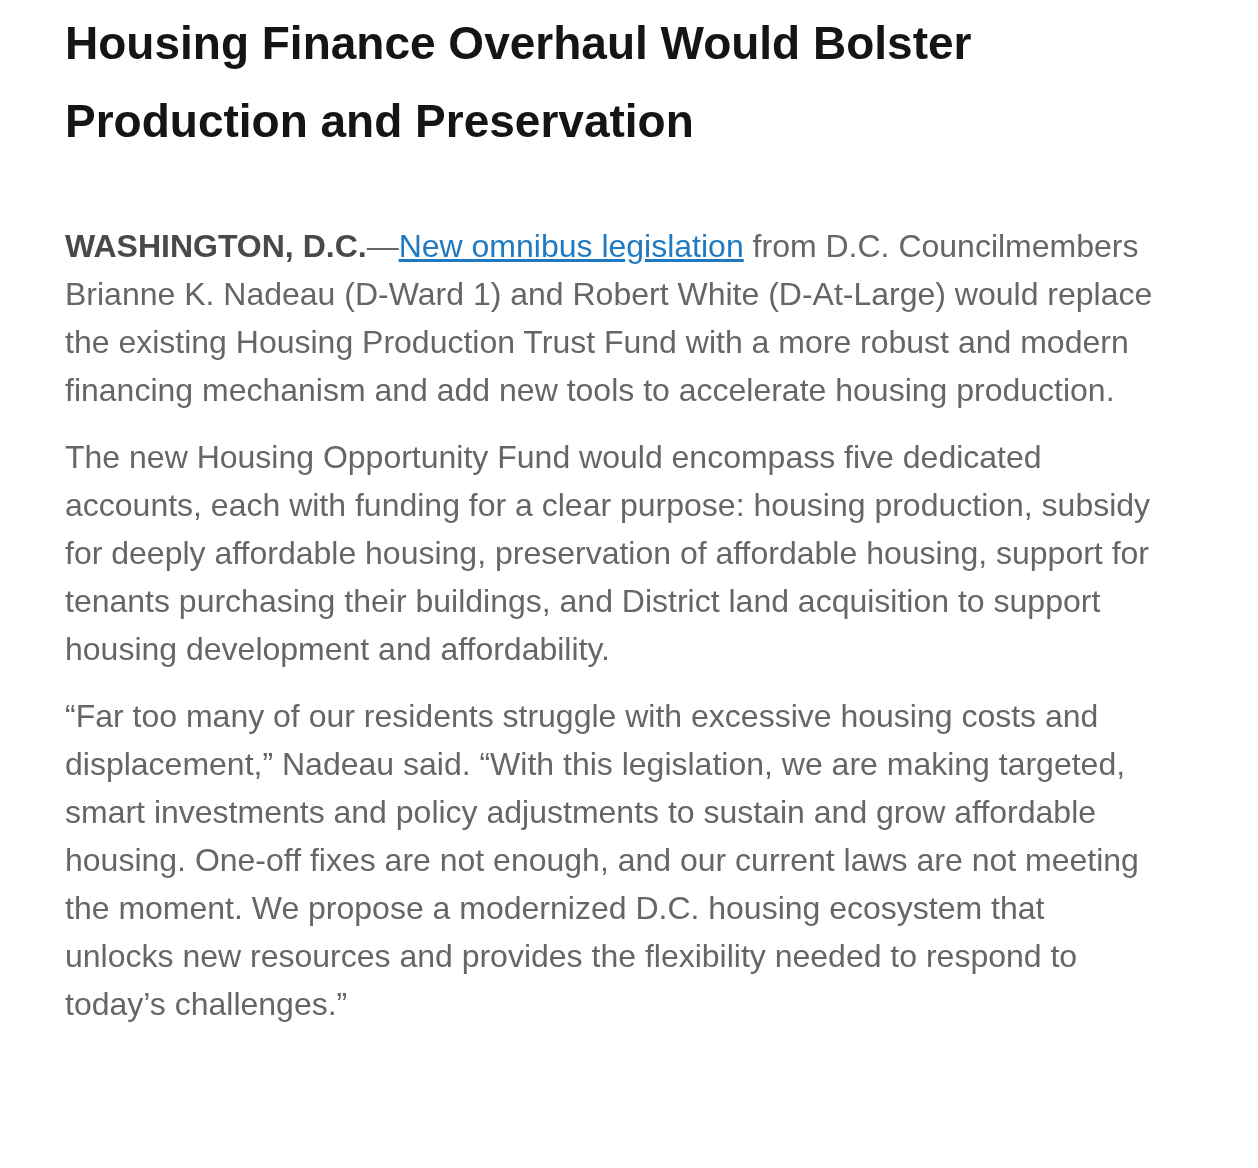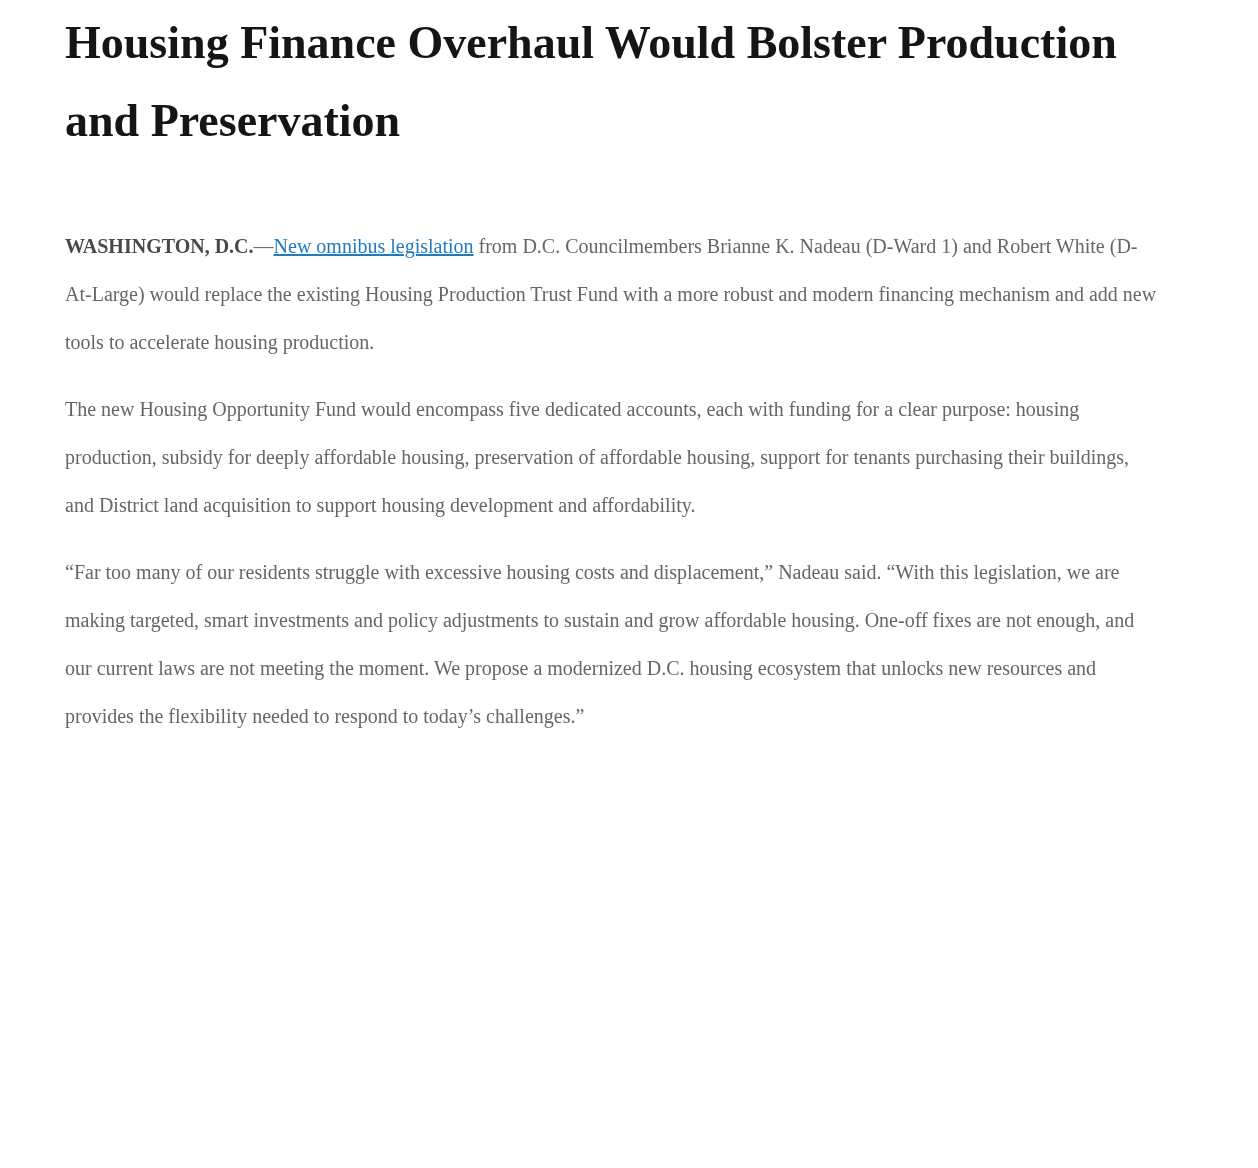--- a/index.html
+++ b/index.html
@@ -8,33 +8,33 @@
     background: #ffffff;
   }
   .page {
     position: relative;
     width: 1258px;
     height: 1168px;
     box-sizing: border-box;
     padding: 4px 98px 0 65px;
     background: #ffffff;
     overflow: hidden;
-    font-family: Liberation Serif, serif;
+    font-family: Liberation Sans, sans-serif;
   }
   h1.article-title {
     margin: 0 0 62px 0;
     font-size: 46px;
     line-height: 78px;
     font-weight: bold;
     color: #151515;
     letter-spacing: 0;
   }
   .article-body p {
     margin: 0 0 19px 0;
-    font-size: 20px;
+    font-size: 32px;
     line-height: 48px;
     color: #666666;
     letter-spacing: 0;
   }
   .article-body p strong {
     color: #494949;
     font-weight: bold;
   }
   .article-body p a.body-link {
     color: #1f7ac2;

